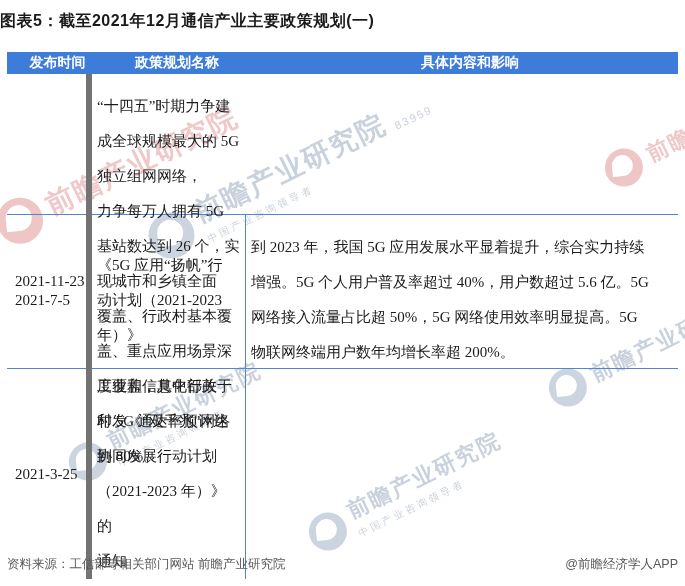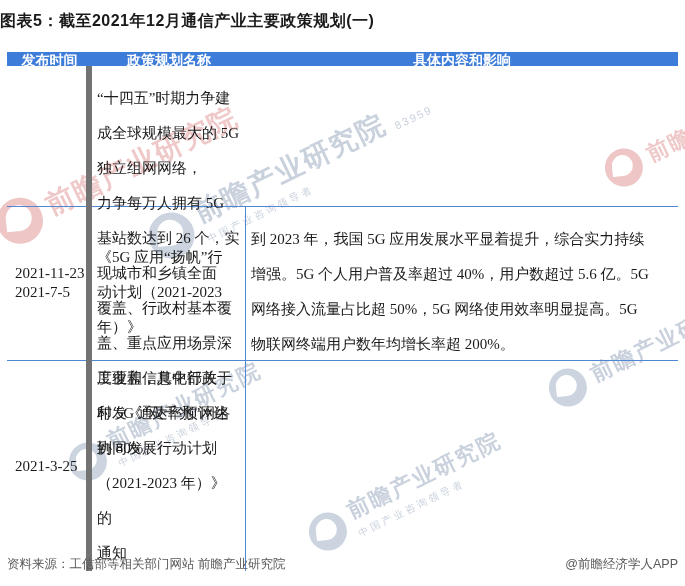--- a/index.html
+++ b/index.html
@@ -27,21 +27,21 @@
   
   .chart-title{
     position:absolute;top:11px;left:0;width:100%;text-align:left;
     font-size:16px;font-weight:bold;color:#1a1a1a;z-index:2;letter-spacing:0.5px;
   }
 
   
   .policy-table{position:absolute;left:7px;top:52px;width:671px;z-index:1;}
   .thead,.trow{display:grid;grid-template-columns:85px 154px 432px;}
   .thead{
-    height:14px;background:#3d7cd8;color:#ffffff;font-weight:bold;font-size:14px;
+    height:22px;background:#3d7cd8;color:#ffffff;font-weight:bold;font-size:14px;padding-left:8px;
   }
   .th{display:flex;align-items:center;justify-content:center;}
   .trow{border-bottom:1px solid #4f87d2;font-family:"Liberation Serif",serif;
         color:#1b1b1b;font-size:15px;}
   .trow.last{border-bottom:none;}
   .row-1{height:140px;}
   .row-2{height:153px;}
   .row-3{height:171px;}
   .td{display:flex;align-items:center;line-height:35px;}
   .td-date{padding-left:8px;border-right:6px solid #737373;font-family:Liberation Serif, serif;}

